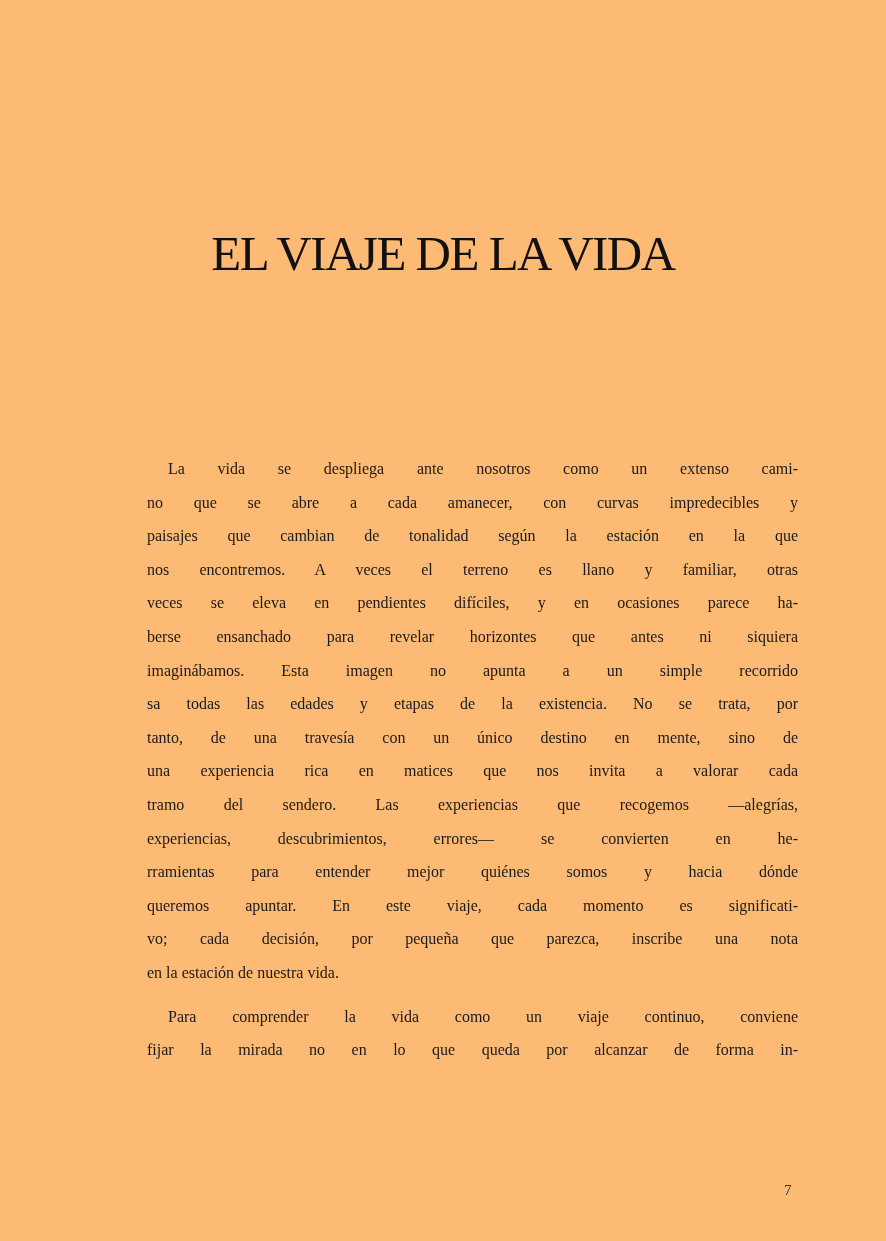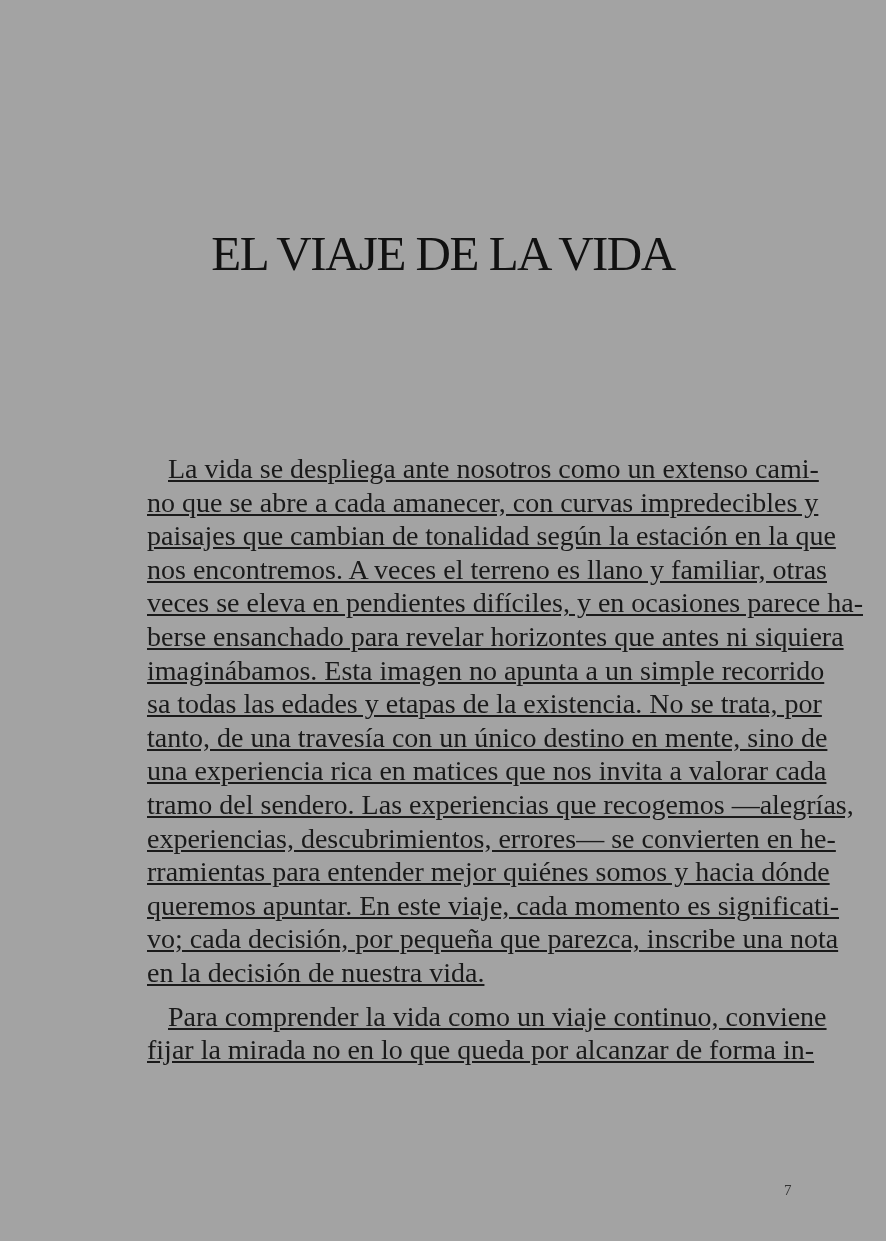--- a/index.html
+++ b/index.html
@@ -12,21 +12,21 @@
       height: 1241px;
       position: relative;
       overflow: hidden;
       font-family: "Liberation Serif", "DejaVu Serif", serif;
       color: #1a1a1a;
     }
     .page {
       position: absolute;
       left: 0; top: 0;
       width: 886px; height: 1241px;
-      background: #a3a3a3;
+      background: #fdba74;
     }
     .chapter-title {
       position: absolute;
       left: 0;
       width: 886px;
       top: 222px;
       text-align: center;
       font-size: 49px;
       line-height: 64px;
       letter-spacing: -1.5px;
@@ -41,28 +41,27 @@
       top: 452px;
     }
     .paragraph {
       margin: 0;
     }
     .paragraph + .paragraph {
       margin-top: 10px;
     }
     .line {
       display: block;
-      font-size: 28px;
+      font-size: 16px;
       line-height: 33.6px;
       height: 33.6px;
       text-align: justify;
       text-align-last: justify;
       white-space: nowrap;
       overflow: visible;
-      text-decoration: underline;
     }
     .line.last {
       text-align-last: left;
     }
     .line.indent {
       text-indent: 21px;
     }
     .page-number {
       position: absolute;
       left: 784px;
@@ -90,21 +89,21 @@
       <span class="line">berse ensanchado para revelar horizontes que antes ni siquiera</span>
       <span class="line">imaginábamos. Esta imagen no apunta a un simple recorrido</span>
       <span class="line">sa todas las edades y etapas de la existencia. No se trata, por</span>
       <span class="line">tanto, de una travesía con un único destino en mente, sino de</span>
       <span class="line">una experiencia rica en matices que nos invita a valorar cada</span>
       <span class="line">tramo del sendero. Las experiencias que recogemos —alegrías,</span>
       <span class="line">experiencias, descubrimientos, errores— se convierten en he-</span>
       <span class="line">rramientas para entender mejor quiénes somos y hacia dónde</span>
       <span class="line">queremos apuntar. En este viaje, cada momento es significati-</span>
       <span class="line">vo; cada decisión, por pequeña que parezca, inscribe una nota</span>
-      <span class="line last">en la decisión de nuestra vida.</span>
+      <span class="line last">en la estación de nuestra vida.</span>
     </p>
 
     <p class="paragraph">
       <span class="line indent">Para comprender la vida como un viaje continuo, conviene</span>
       <span class="line">fijar la mirada no en lo que queda por alcanzar de forma in-</span>
     </p>
 
   </div>
 
   <div class="page-number">7</div>

